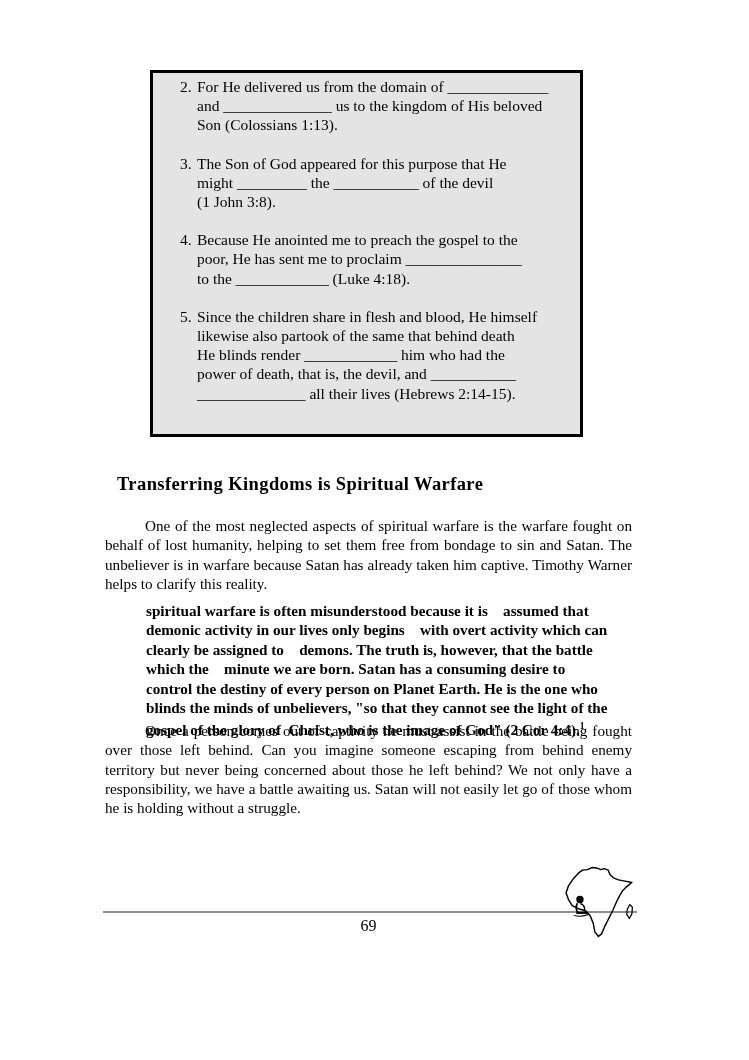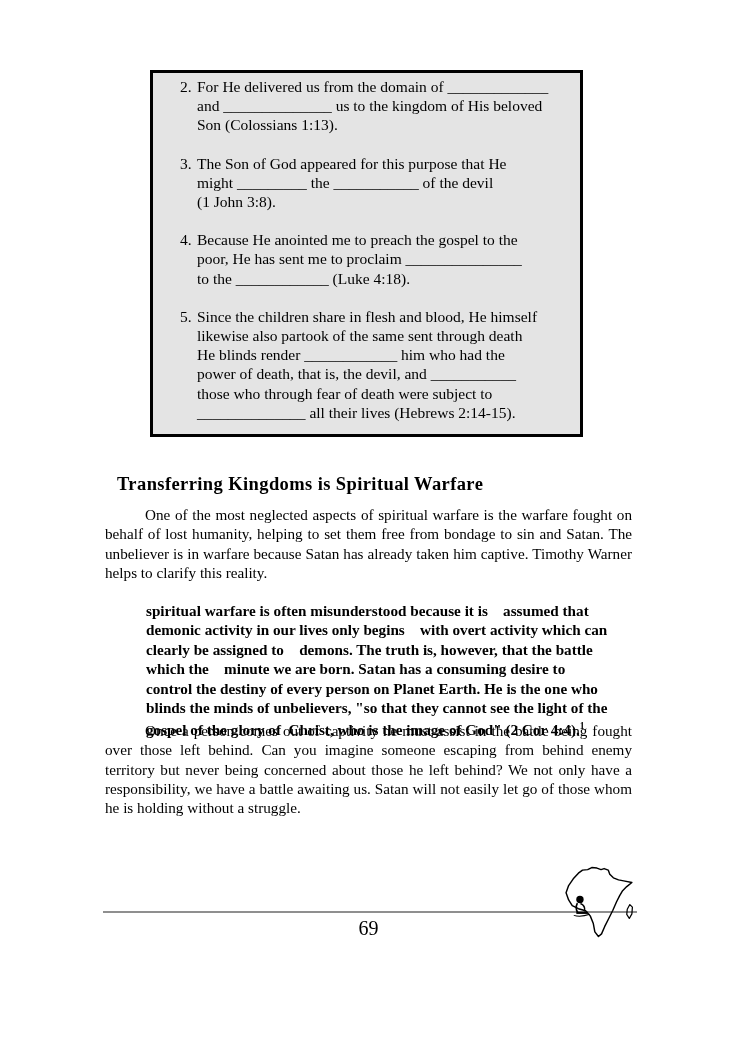--- a/index.html
+++ b/index.html
@@ -16,29 +16,29 @@
   .wsitem{position:relative;padding-left:17px;margin-bottom:19px;font-size:15.5px;line-height:19.2px;}
   .wsitem .num{position:absolute;left:0;top:0;}
   .wsline{white-space:pre;}
   
   .heading{position:absolute;left:105px;top:462px;margin:12px;font-size:18.5px;font-weight:bold;letter-spacing:.4px;}
   
   .body{
     position:absolute;left:105px;width:527px;margin:0;
     font-size:15.2px;line-height:19.3px;text-align:justify;text-indent:40px;
   }
-  .p1{top:505px;}
+  .p1{top:516px;}
   .p2{top:721px;}
   
   .quote{position:absolute;left:146px;top:601px;width:500px;font-size:15.2px;line-height:19.4px;font-weight:bold;}
   .qline{white-space:pre;}
   .qline sup{font-size:9.5px;}
   
   .footer-rule{position:absolute;left:103px;top:911px;width:534px;height:2px;background:#8f8f8f;}
-  .pagenum{position:absolute;left:105px;top:917px;width:527px;text-align:center;font-size:20px;}
+  .pagenum{position:absolute;left:105px;top:917px;width:527px;text-align:center;font-size:16px;}
   .logo{position:absolute;left:564px;top:865px;width:72px;height:74px;}
   .logo svg{display:block;width:100%;height:100%;}
 </style>
 </head>
 <body>
 
 <div class="page">
 
   <div class="wsbox">
 
@@ -59,24 +59,23 @@
     <div class="wsitem">
       <span class="num">4.</span>
       <div class="wsline">Because He anointed me to preach the gospel to the</div>
       <div class="wsline">poor, He has sent me to proclaim _______________</div>
       <div class="wsline">to the ____________ (Luke 4:18).</div>
     </div>
 
     <div class="wsitem">
       <span class="num">5.</span>
       <div class="wsline">Since the children share in flesh and blood, He himself</div>
-      <div class="wsline">likewise also partook of the same sent through death</div>
+      <div class="wsline">likewise also partook of the same that behind death</div>
       <div class="wsline">He blinds render ____________ him who had the</div>
       <div class="wsline">power of death, that is, the devil, and ___________</div>
-      <div class="wsline">those who through fear of death were subject to</div>
       <div class="wsline">______________ all their lives (Hebrews 2:14-15).</div>
     </div>
 
   </div>
 
   <h1 class="heading">Transferring Kingdoms is Spiritual Warfare</h1>
 
   <p class="body p1">One of the most neglected aspects of spiritual warfare is the warfare fought on behalf of lost humanity, helping to set them free from bondage to sin and Satan. The unbeliever is in warfare because Satan has already taken him captive. Timothy Warner helps to clarify this reality.</p>
 
   <div class="quote">

